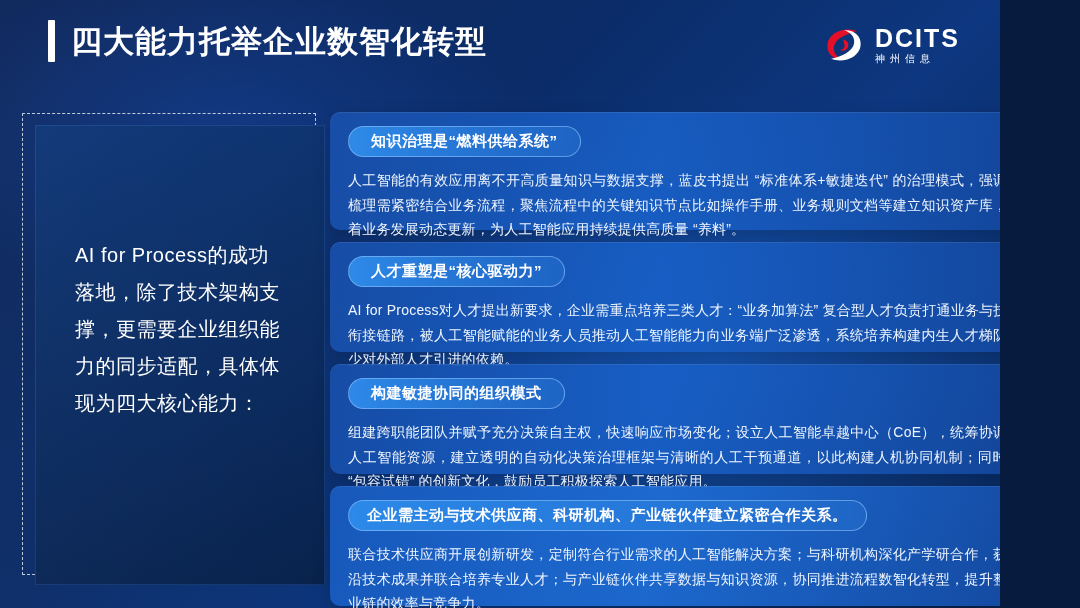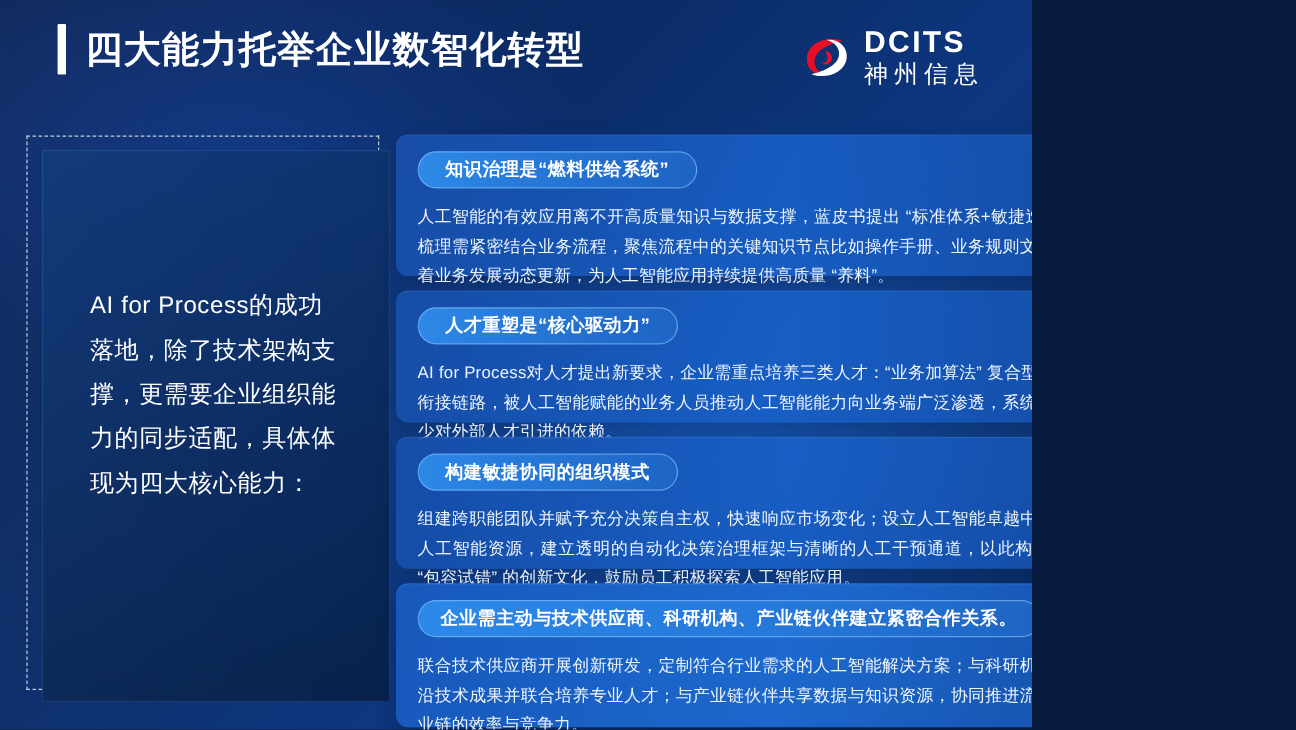--- a/index.html
+++ b/index.html
@@ -8,21 +8,21 @@
     background: #071b3f;
   }
   body {
     width: 1080px;
     height: 608px;
     overflow: hidden;
     font-family: "Liberation Sans", sans-serif;
   }
   .slide {
     position: relative;
-    width: 860px;
+    width: 1000px;
     height: 608px;
     background:
       radial-gradient(ellipse 700px 420px at 72% 58%, rgba(30,110,220,0.55) 0%, rgba(12,45,110,0.0) 62%),
       radial-gradient(ellipse 520px 300px at 22% 22%, rgba(20,70,170,0.45) 0%, rgba(12,45,110,0.0) 60%),
       linear-gradient(135deg, #0a2357 0%, #0b2c68 38%, #0d3780 62%, #07214e 100%);
     overflow: hidden;
   }
   
   .slide::after {
     content: "";
@@ -80,21 +80,21 @@
   }
   .logo-en {
     color: #ffffff;
     font-size: 25px;
     font-weight: bold;
     letter-spacing: 2px;
     line-height: 1.05;
   }
   .logo-cn {
     color: #ffffff;
-    font-size: 20px;
+    font-size: 10px;
     letter-spacing: 5px;
     line-height: 1.2;
     margin-top: 2px;
   }
 
   
   .left-panel {
     position: absolute;
     left: 22px;
     top: 113px;

